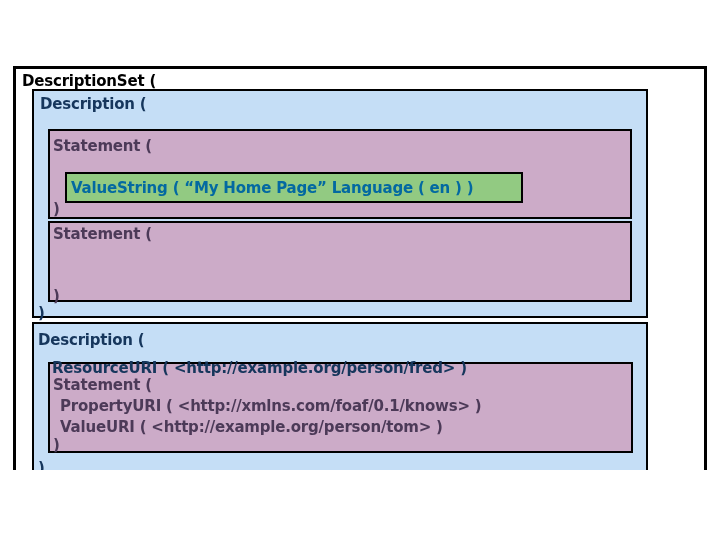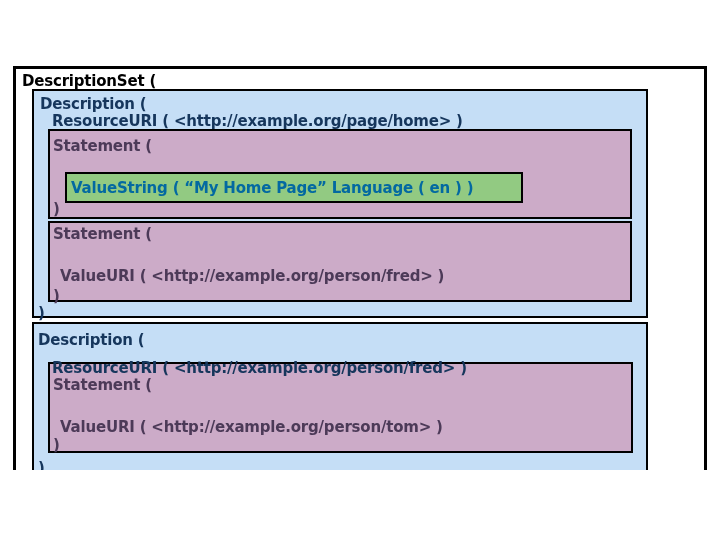--- a/index.html
+++ b/index.html
@@ -69,35 +69,34 @@
   <div class="box blue-box b1"></div>
   <div class="box pink-box p1"></div>
   <div class="box pink-box p2"></div>
   <div class="box green-box"></div>
   <div class="box blue-box b2"></div>
   <div class="box pink-box p3"></div>
 
   <div class="line c-black" style="left:22px; top:71px;">DescriptionSet (</div>
 
   <div class="line c-navy" style="left:40px; top:94px;">Description (</div>
-  <div class="line c-navy" style="left:52px; top:111px;">ResourceURI ( &lt;http://example.org/page/home&gt; )</div>
 
   <div class="line c-purple" style="left:53px; top:136px;">Statement (</div>
   <div class="line c-green" style="left:71px; top:178px;">ValueString ( “My Home Page” Language ( en ) )</div>
   <div class="line c-purple" style="left:53px; top:199px;">)</div>
 
   <div class="line c-purple" style="left:53px; top:224px;">Statement (</div>
-  <div class="line c-purple" style="left:60px; top:266px;">ValueURI ( &lt;http://example.org/person/fred&gt; )</div>
   <div class="line c-purple" style="left:53px; top:286px;">)</div>
 
   <div class="line c-navy" style="left:38px; top:303px;">)</div>
 
   <div class="line c-navy" style="left:38px; top:330px;">Description (</div>
   <div class="line c-navy" style="left:52px; top:358px;">ResourceURI ( &lt;http://example.org/person/fred&gt; )</div>
 
   <div class="line c-purple" style="left:53px; top:375px;">Statement (</div>
+  <div class="line c-purple" style="left:60px; top:396px;">PropertyURI ( &lt;http://xmlns.com/foaf/0.1/knows&gt; )</div>
   <div class="line c-purple" style="left:60px; top:417px;">ValueURI ( &lt;http://example.org/person/tom&gt; )</div>
   <div class="line c-purple" style="left:53px; top:435px;">)</div>
 
   <div class="line c-navy" style="left:38px; top:458px;">)</div>
   <div class="line c-black" style="left:22px; top:479px;">)</div>
 
 </div>
 
 </body></html>

